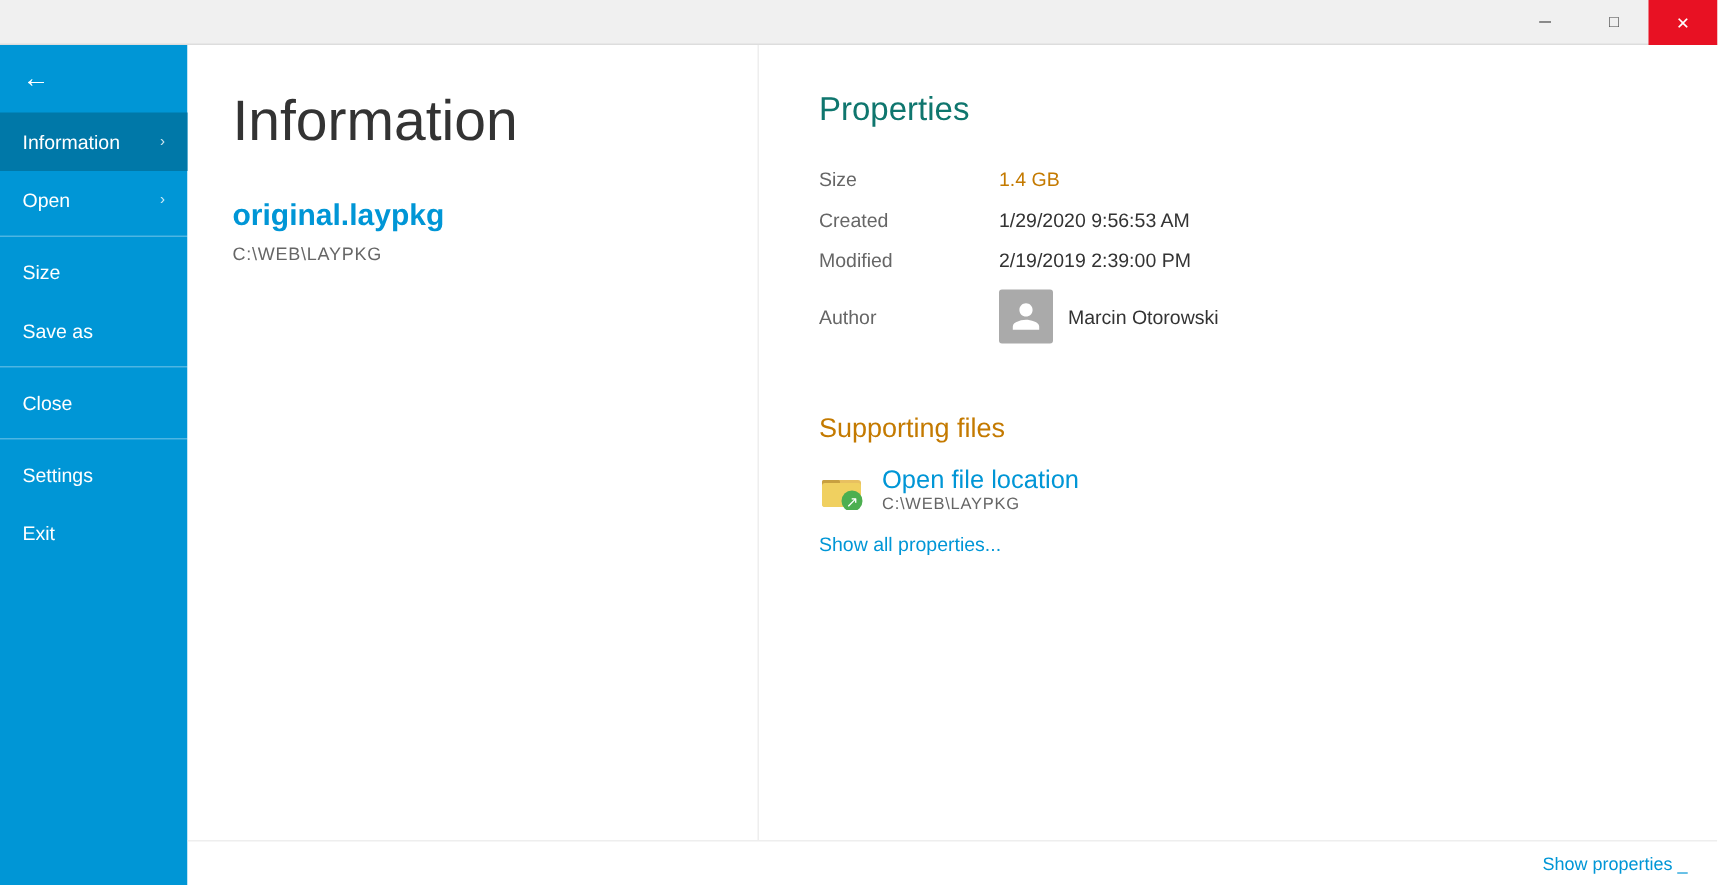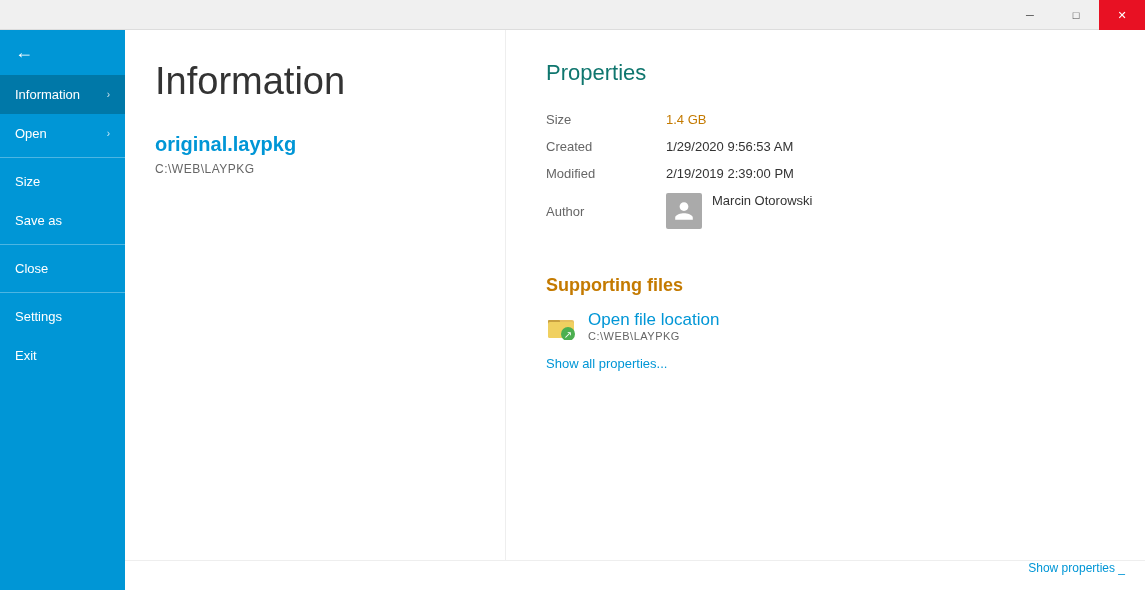--- a/index.html
+++ b/index.html
@@ -160,20 +160,21 @@
     .prop-value {
       color: #333;
       font-size: 13px;
     }
     .prop-value.orange {
       color: #c47a00;
     }
 
     .author-row {
       display: flex;
+      align-items: center;
       gap: 10px;
     }
     .avatar {
       width: 36px;
       height: 36px;
       background: #aaa;
       border-radius: 2px;
       display: flex;
       align-items: center;
       justify-content: center;
@@ -187,21 +188,21 @@
     .author-name {
       color: #333;
       font-size: 13px;
     }
 
     .supporting-section {
       margin-top: 40px;
     }
     .supporting-title {
       font-size: 18px;
-      font-weight: 700;
+      font-weight: 400;
       color: #c47a00;
       margin-bottom: 14px;
     }
     .open-file-row {
       display: flex;
       align-items: flex-start;
       gap: 10px;
       margin-bottom: 10px;
     }
     .folder-icon-wrap {
@@ -233,21 +234,21 @@
       color: #0096d6;
       font-size: 13px;
       cursor: pointer;
       text-decoration: none;
     }
 
     .bottom-bar {
       height: 30px;
       border-top: 1px solid #eee;
       display: flex;
-      align-items: flex-start;
+      align-items: center;
       padding: 0 20px;
       justify-content: flex-end;
     }
     .show-props-link {
       color: #0096d6;
       font-size: 12px;
       cursor: pointer;
     }
   </style>
 </head>

